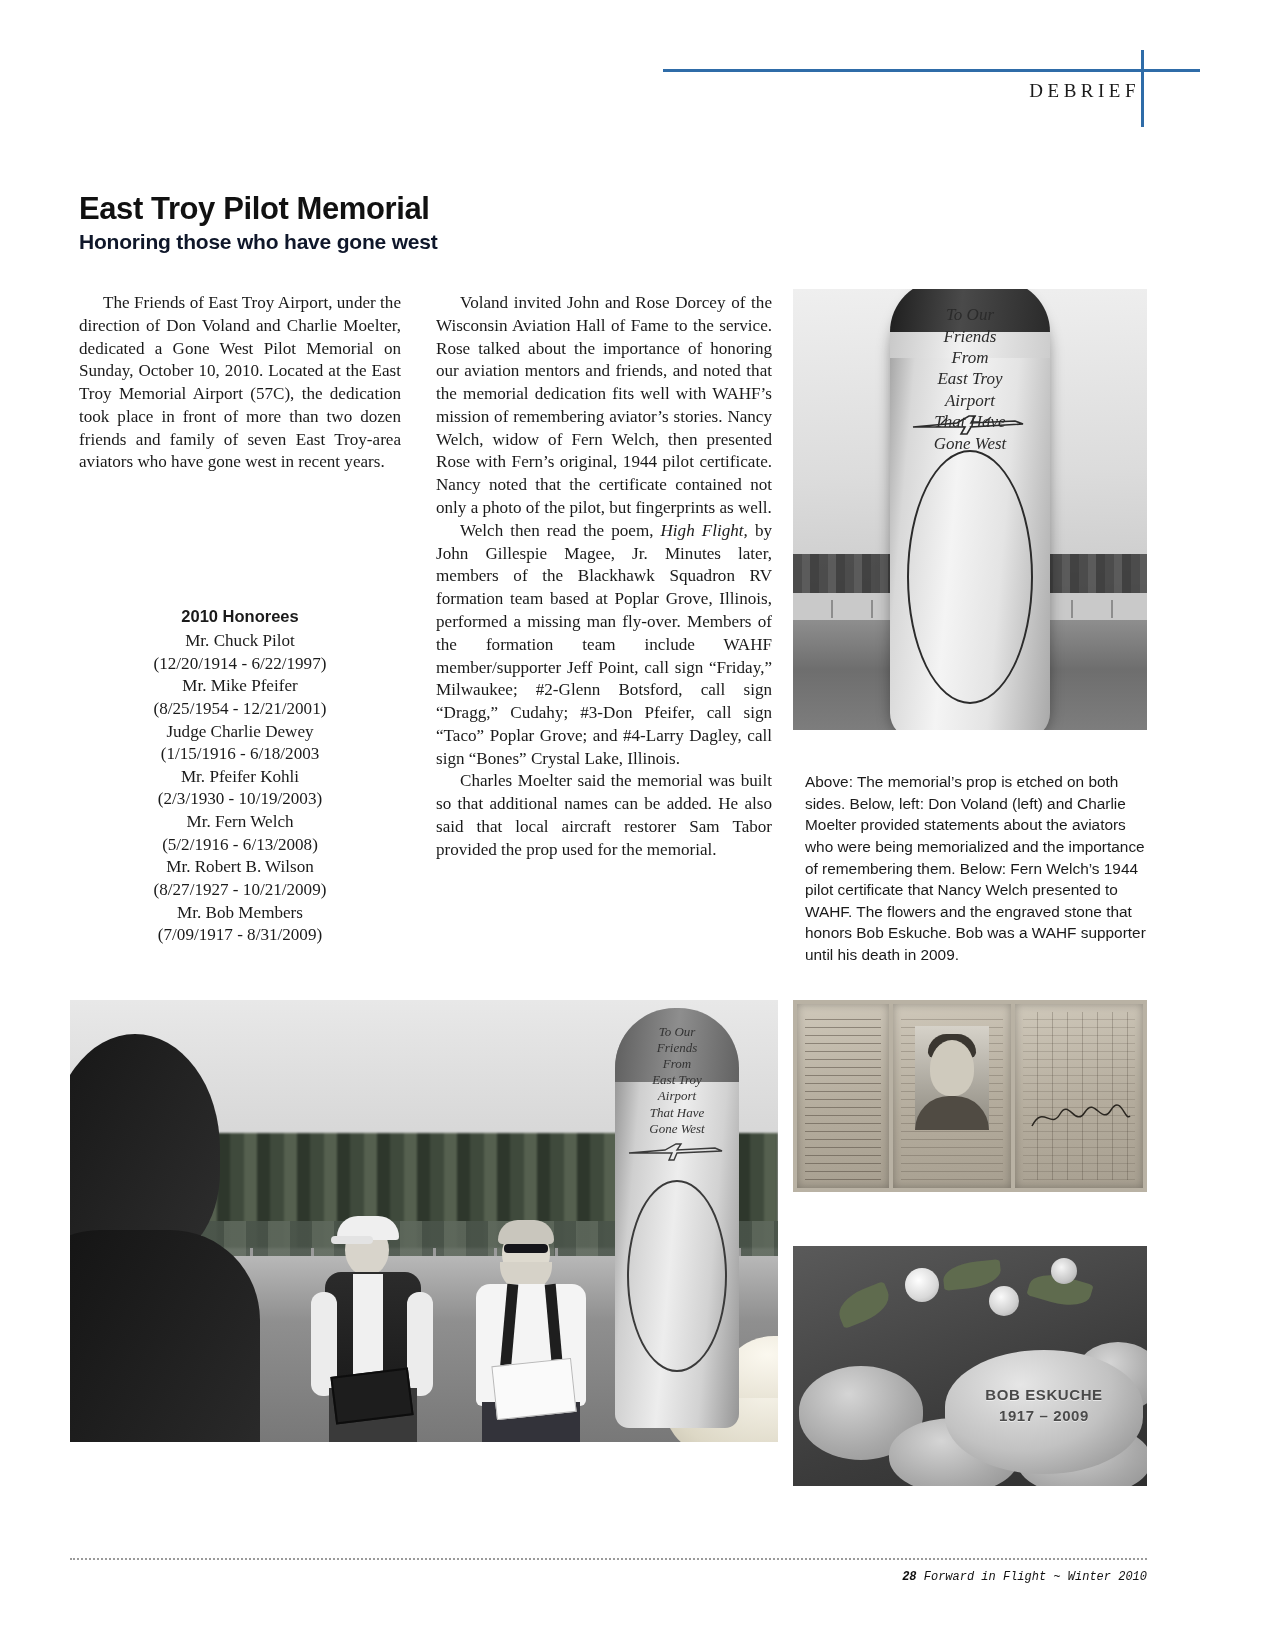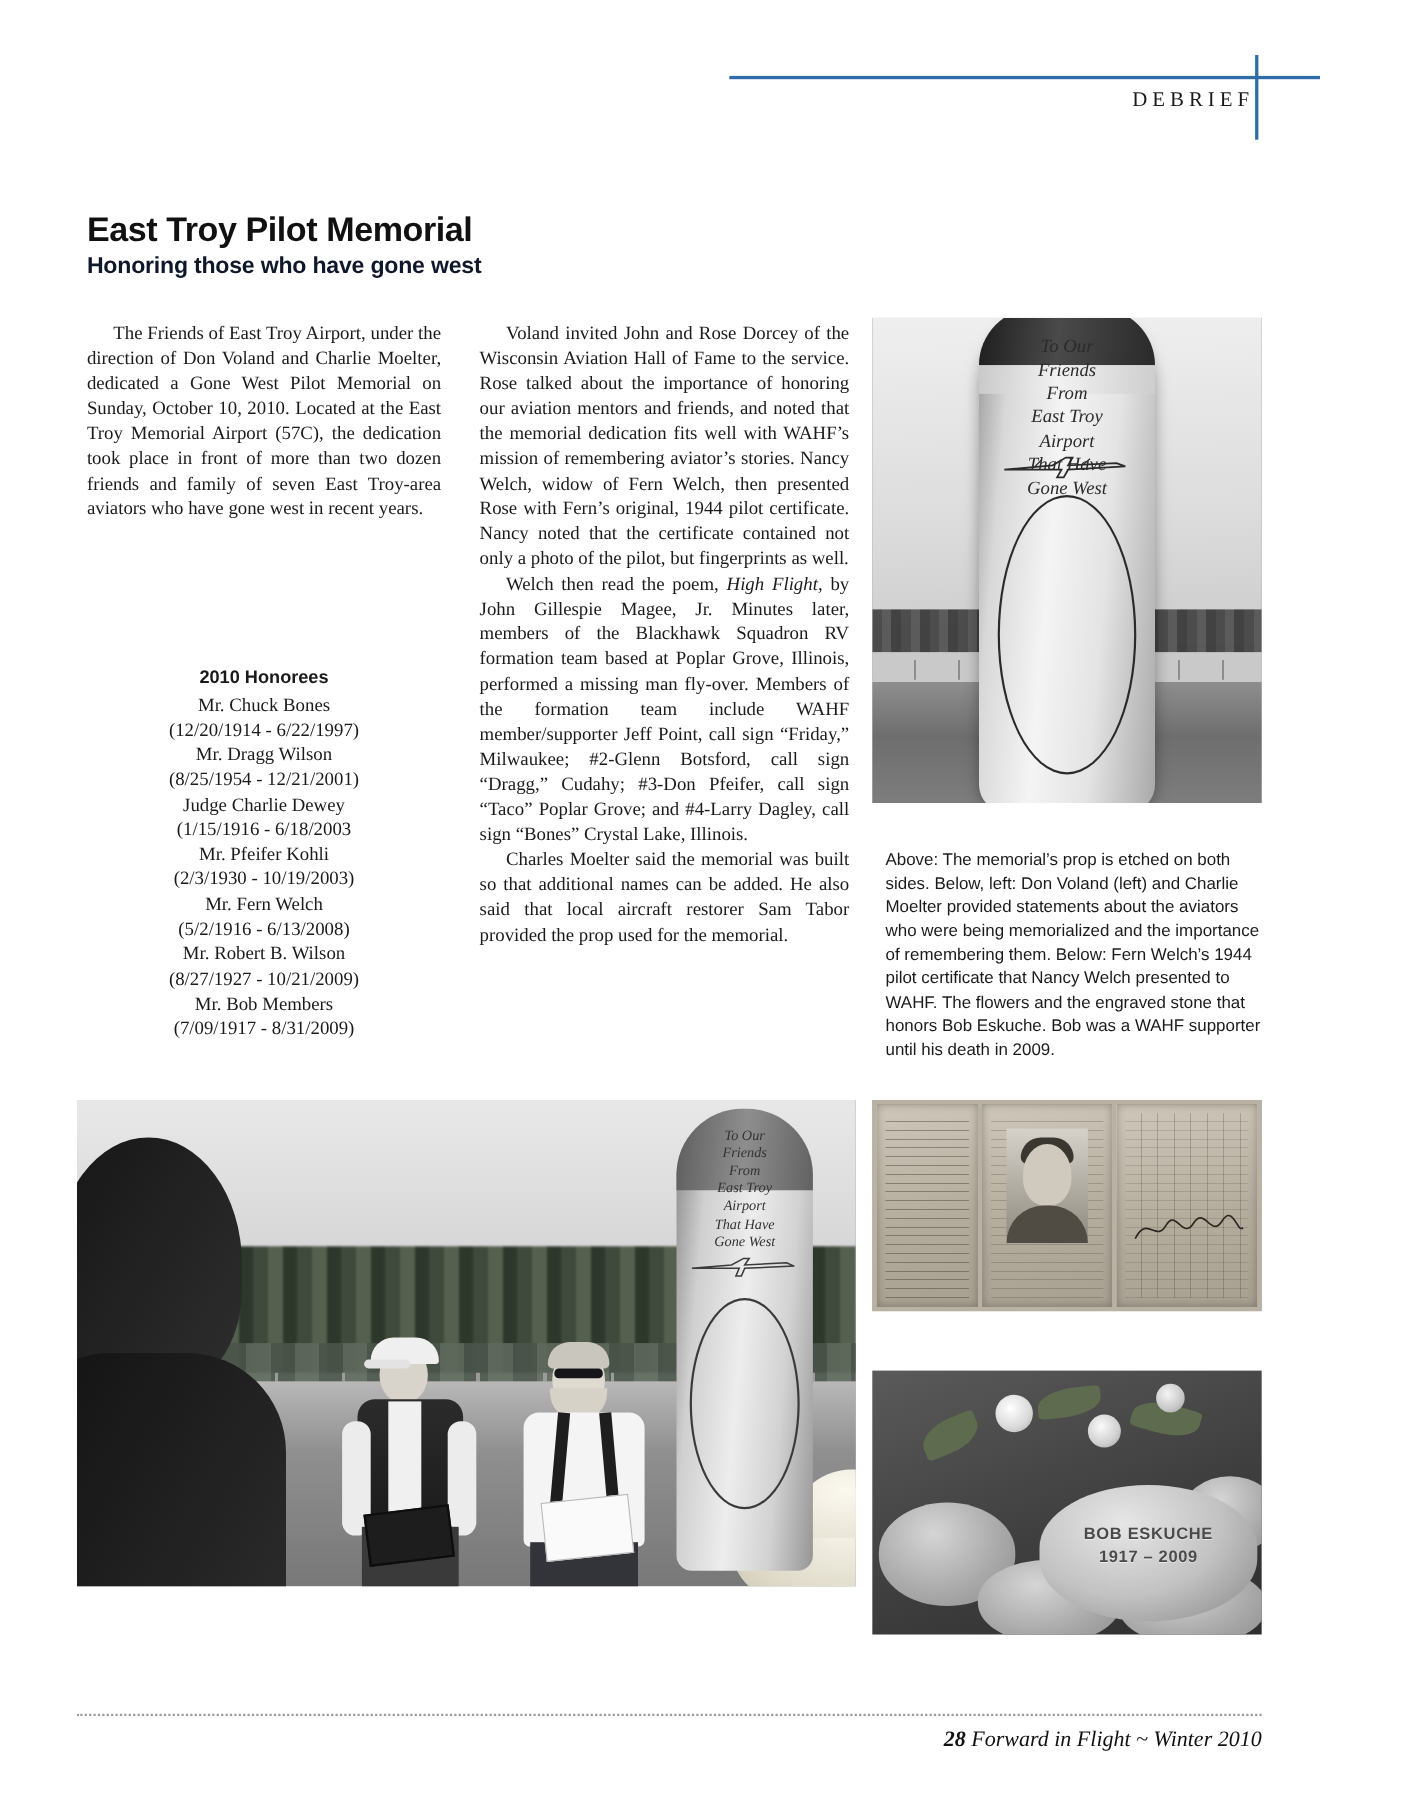--- a/index.html
+++ b/index.html
@@ -40,22 +40,22 @@
   
   .photo{position:absolute;overflow:hidden;background:#9a9a9a;text-decoration:underline;}
   #photo-prop   {left:793px; top:289px;  width:354px; height:441px;}
   #photo-cer    {left:70px;  top:1000px; width:708px; height:442px;}
   #photo-cert   {left:793px; top:1000px; width:354px; height:192px;}
   #photo-stone  {left:793px; top:1246px; width:354px; height:240px;}
 
   
   .foot-rule{position:absolute;left:70px;top:1558px;width:1077px;height:0;
              border-top:2px dotted #9a9a9a;}
-  .footer{position:absolute;right:128px;top:1570px;font-family:Liberation Serif, serif;
-          font-size:20px;font-style:italic;color:#111;}
+  .footer{position:absolute;right:128px;top:1570px;font-family:Liberation Mono, monospace;
+          font-size:12px;font-style:italic;color:#111;}
   .footer b{font-style:italic;font-weight:bold;}
 
   
 
   
   .sky{position:absolute;inset:0;background:
         linear-gradient(178deg,#efefef 0%,#dcdcdc 42%,#cfcfcf 62%,#c2c2c2 72%);}
   .horizon-trees{position:absolute;left:0;right:0;top:60%;height:9%;
         background:repeating-linear-gradient(90deg,#3b3b3b 0 9px,#4c4c4c 9px 17px,#2f2f2f 17px 26px);
         opacity:.88;filter:blur(0.6px);}
@@ -146,23 +146,23 @@
 <h1 class="title">East Troy Pilot Memorial</h1>
 <h2 class="subtitle">Honoring those who have gone west</h2>
 
 <div class="col" id="col1">
     <p>The Friends of East Troy Airport, under the direction of Don Voland and Charlie Moelter, dedicated a Gone West Pilot Memorial on Sunday, October 10, 2010. Located at the East Troy Memorial Airport (57C), the dedication took place in front of more than two dozen friends and family of seven East Troy-area aviators who have gone west in recent years.</p>
   </div>
 
 <div class="honorees">
   <div class="h-head">2010 Honorees</div>
   <div id="honoree-rows">
-      <div>Mr. Chuck Bones</div>
+      <div>Mr. Chuck Pilot</div>
       <div>(12/20/1914 - 6/22/1997)</div>
-      <div>Mr. Dragg Wilson</div>
+      <div>Mr. Mike Pfeifer</div>
       <div>(8/25/1954 - 12/21/2001)</div>
       <div>Judge Charlie Dewey</div>
       <div>(1/15/1916 - 6/18/2003</div>
       <div>Mr. Pfeifer Kohli</div>
       <div>(2/3/1930 - 10/19/2003)</div>
       <div>Mr. Fern Welch</div>
       <div>(5/2/1916 - 6/13/2008)</div>
       <div>Mr. Robert B. Wilson</div>
       <div>(8/27/1927 - 10/21/2009)</div>
       <div>Mr. Bob Members</div>

